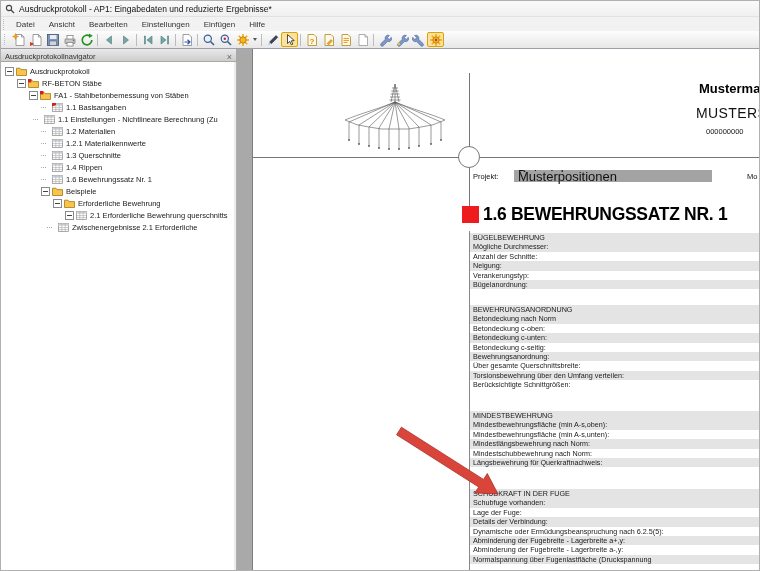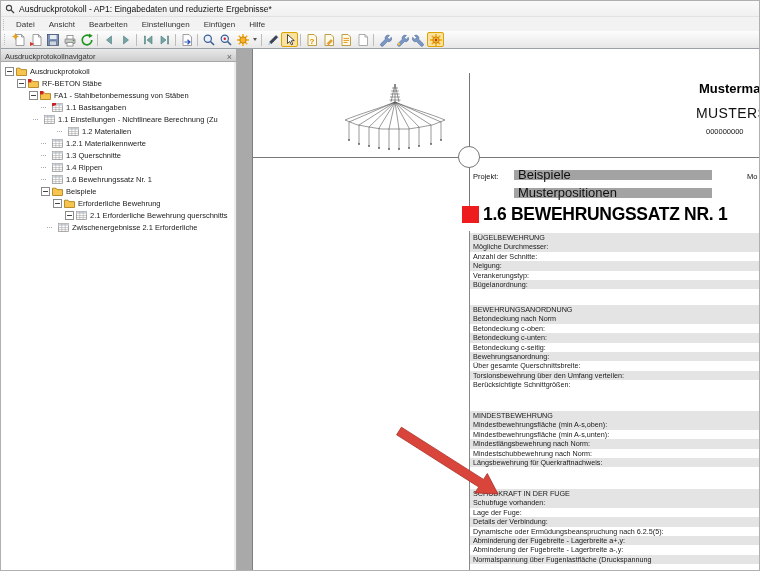--- a/index.html
+++ b/index.html
@@ -44,21 +44,21 @@
   .page{position:absolute;left:15px;top:0;width:522px;height:523px;background:#fff;border-left:1px solid #7e7e7e;}
   .page .abs{position:absolute;white-space:nowrap;}
   .vline{position:absolute;left:216px;top:24px;width:1px;height:148px;background:#777;}
   .hline{position:absolute;left:0;top:108px;right:0;height:1px;background:#777;}
   .mark-circle{position:absolute;left:205px;top:97px;width:22px;height:22px;border:1px solid #777;border-radius:50%;background:#fff;}
   .co1{left:446px;top:32px;font-size:13px;font-weight:bold;color:#000;}
   .co2{left:443px;top:56px;font-size:14px;letter-spacing:.4px;color:#111;}
   .co3{left:453px;top:78px;font-size:7.5px;color:#111;}
   .pr-label{left:220px;top:123px;font-size:7.5px;color:#111;}
   .pr-field{left:261px;width:198px;height:10px;background:#a3a3a3;font-size:13px;line-height:10px;padding-left:4px;color:#111;position:absolute;white-space:nowrap;}
-  .f1{top:121px;} .f2{top:139px;}
+  .f1{top:121px;} .f2{top:123px;}
   .pr-right{left:494px;top:123px;font-size:7.5px;color:#111;}
   .hsq{left:209px;top:157px;width:17px;height:17px;background:#ee1c1c;}
   .h1{left:230px;top:155px;font-size:17.5px;font-weight:bold;letter-spacing:-.3px;color:#000;}
   .cvline{position:absolute;left:216px;top:182px;bottom:0;width:1px;background:#888;}
   .sec{position:absolute;left:217px;right:0;}
   .s0{top:184px;} .s1{top:256px;} .s2{top:362px;} .s3{top:440px;}
   .r{height:9.4px;line-height:9.5px;font-size:7.2px;padding-left:3px;white-space:nowrap;color:#1a1a1a;}
   .sec .r:first-child,.sec .r:nth-child(even){background:#e4e4e4;}
   .annot{position:absolute;left:149px;top:372px;width:125px;height:85px;z-index:5;}
 </style>
@@ -312,21 +312,21 @@
             <rect x="0.5" y="0.5" width="10" height="8" fill="#fff" stroke="#888" stroke-width="0.7"></rect>
             <rect x="0.5" y="0.5" width="10" height="2.2" fill="#ccd2da"></rect>
             <line x1="3.8" y1="0.5" x2="3.8" y2="8.5" stroke="#999" stroke-width="0.5"></line>
             <line x1="7.2" y1="0.5" x2="7.2" y2="8.5" stroke="#999" stroke-width="0.5"></line>
             <line x1="0.5" y1="4.6" x2="10.5" y2="4.6" stroke="#999" stroke-width="0.5"></line>
             <line x1="0.5" y1="6.6" x2="10.5" y2="6.6" stroke="#999" stroke-width="0.5"></line>
           </svg>
         </span>
         <span>1.1 Einstellungen - Nichtlineare Berechnung (Zu</span>
       </div>
-    <div class="trow" style="padding-left:56px">
+    <div class="trow" style="padding-left:40px">
         <span class="stub"></span>
         <span class="spacer" style="flex-basis:5px"></span>
         <span class="ticon">
           <svg width="11" height="9" viewBox="0 0 11 9">
             <rect x="0.5" y="0.5" width="10" height="8" fill="#fff" stroke="#888" stroke-width="0.7"></rect>
             <rect x="0.5" y="0.5" width="10" height="2.2" fill="#ccd2da"></rect>
             <line x1="3.8" y1="0.5" x2="3.8" y2="8.5" stroke="#999" stroke-width="0.5"></line>
             <line x1="7.2" y1="0.5" x2="7.2" y2="8.5" stroke="#999" stroke-width="0.5"></line>
             <line x1="0.5" y1="4.6" x2="10.5" y2="4.6" stroke="#999" stroke-width="0.5"></line>
             <line x1="0.5" y1="6.6" x2="10.5" y2="6.6" stroke="#999" stroke-width="0.5"></line>

